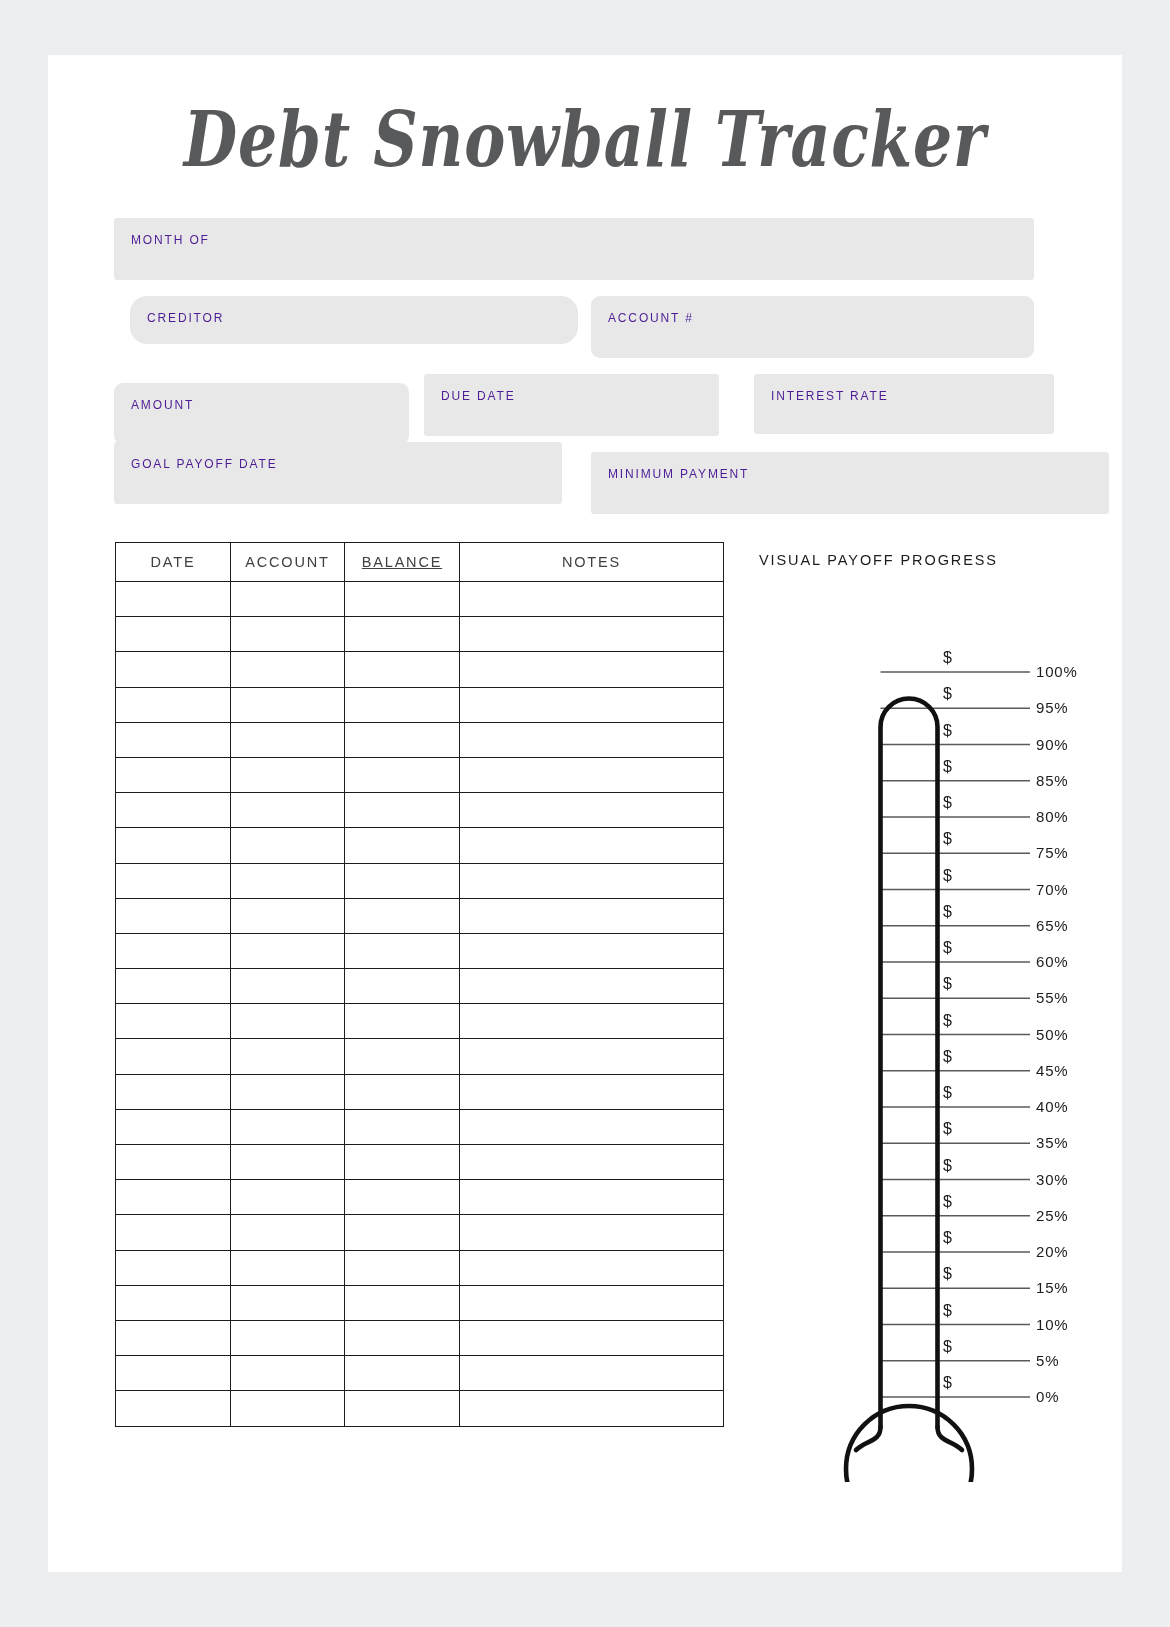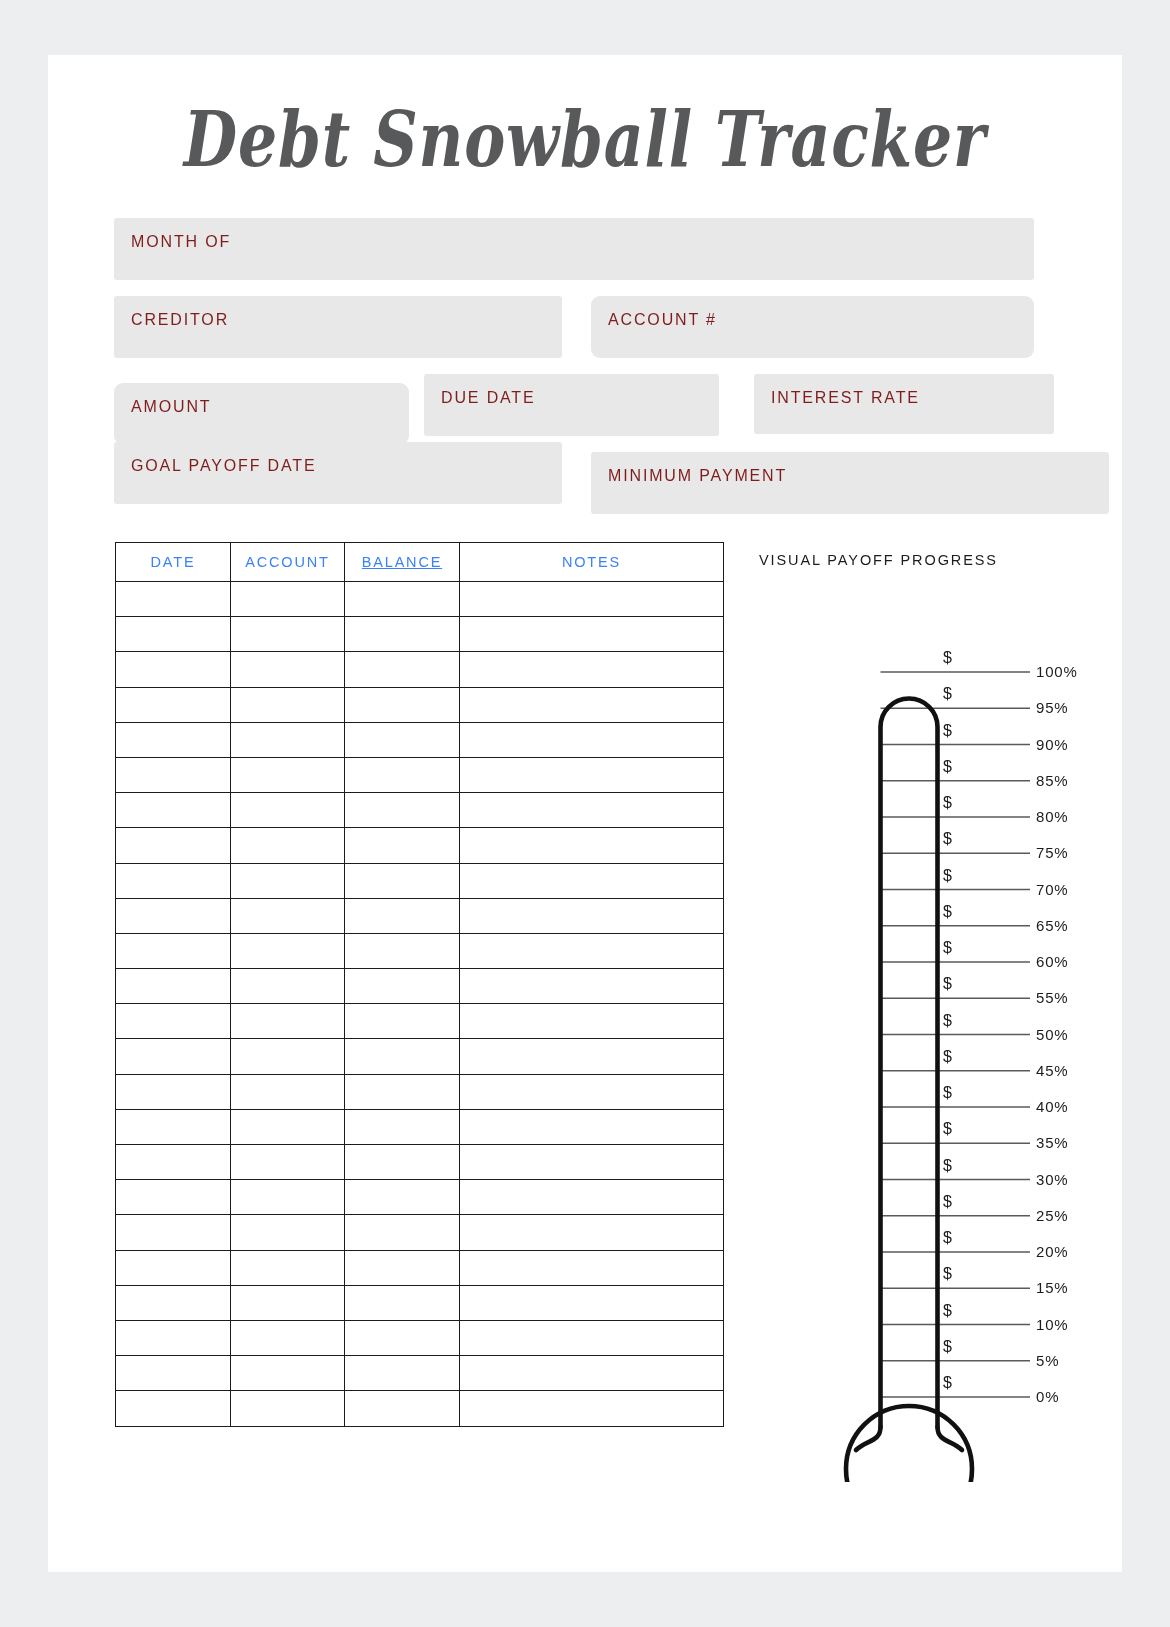--- a/index.html
+++ b/index.html
@@ -52,29 +52,29 @@
   .fld {
     position: absolute;
     background: #e9e8e8;
     border-radius: 3px;
     box-sizing: border-box;
   }
   .fld-label {
     position: absolute;
     left: 17px;
     top: 15px;
-    font-size: 16px;
+    font-size: 12px;
     letter-spacing: 1.85px;
-    color: #7f1d1d;
+    color: #4c1d95;
     font-weight: 400;
     white-space: nowrap;
   }
 
   .f-month    { left: 0px;   top: 0px;   width: 920px; height: 62px; }
-  .f-creditor { left: 0px;   top: 78px;  width: 448px; height: 62px; }
+  .f-creditor { left: 16px;   top: 78px;  width: 448px; height: 48px; border-radius: 17px; }
   .f-account  { left: 477px; top: 78px;  width: 443px; height: 62px; border-radius: 9px; }
   .f-amount   { left: 0px;   top: 165px; width: 295px; height: 62px; border-radius: 9px; }
   .f-due      { left: 310px; top: 156px; width: 295px; height: 62px; padding-left: 8px; }
   .f-interest { left: 640px; top: 156px; width: 300px; height: 60px; }
   .f-goal     { left: 0px;   top: 224px; width: 448px; height: 62px; }
   .f-minimum  { left: 477px; top: 234px; width: 518px; height: 62px; }
 
   
   .ledger {
     position: absolute;
@@ -87,21 +87,21 @@
   .ledger th, .ledger td {
     border: 1.4px solid #1c1c1c;
     height: 35.2px;
     padding: 0;
     box-sizing: border-box;
   }
   .ledger th {
     font-weight: 400;
     font-size: 14.5px;
     letter-spacing: 1.8px;
-    color: #3b82f6;
+    color: #404040;
     text-align: center;
     height: 39px;
   }
   .c-date { width: 115px; }
   .c-acct { width: 114px; margin-top: 16px; }
   .c-bal  { width: 115px; text-decoration: underline; }
   .c-note { width: 264px; }
 
   
   .thermo-wrap {

